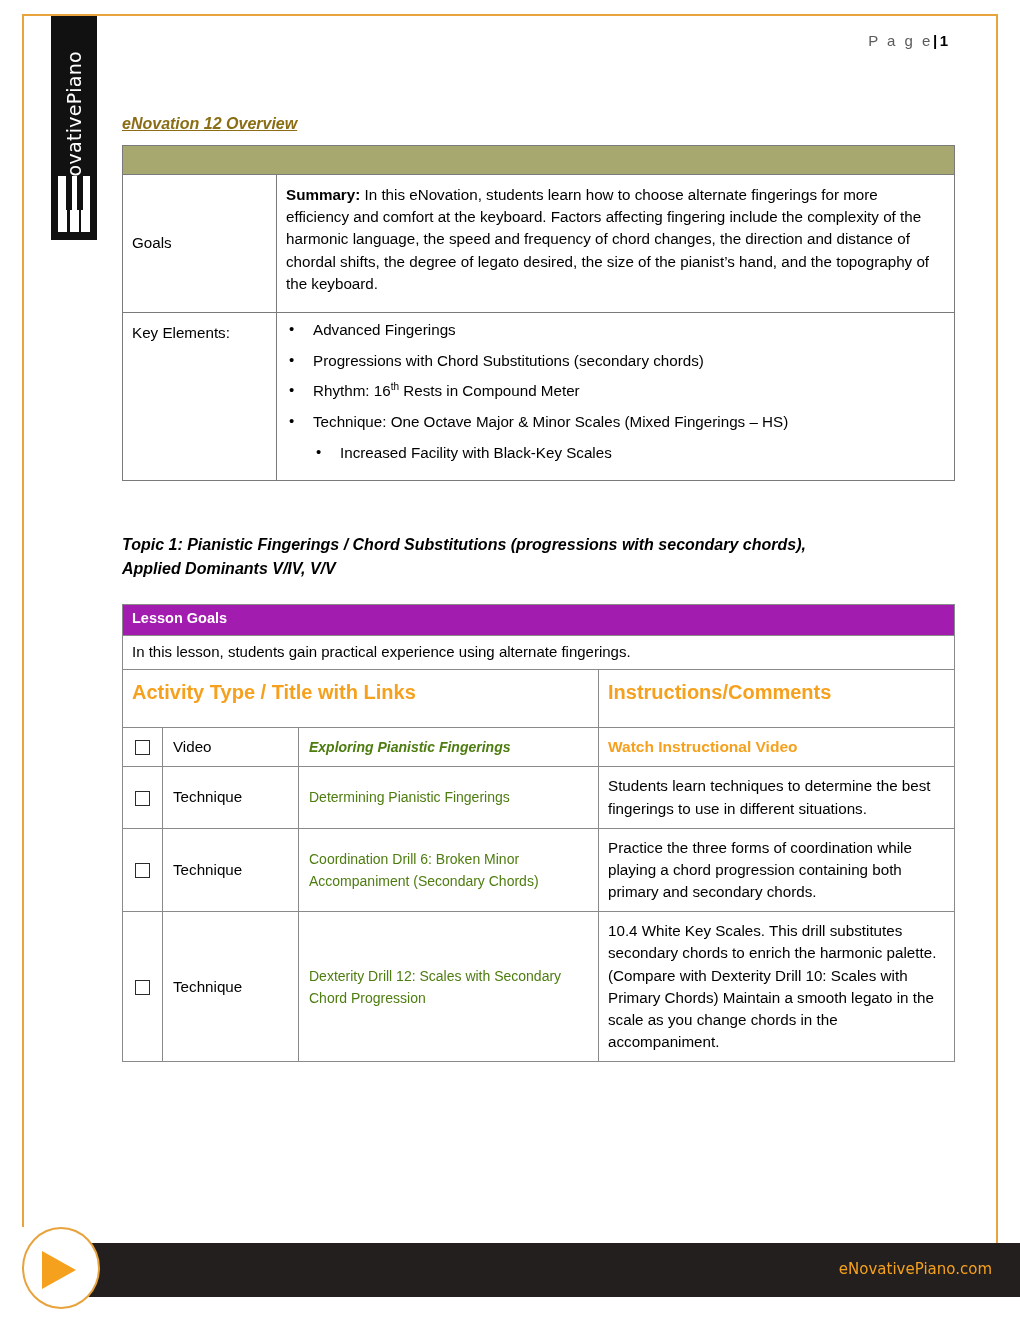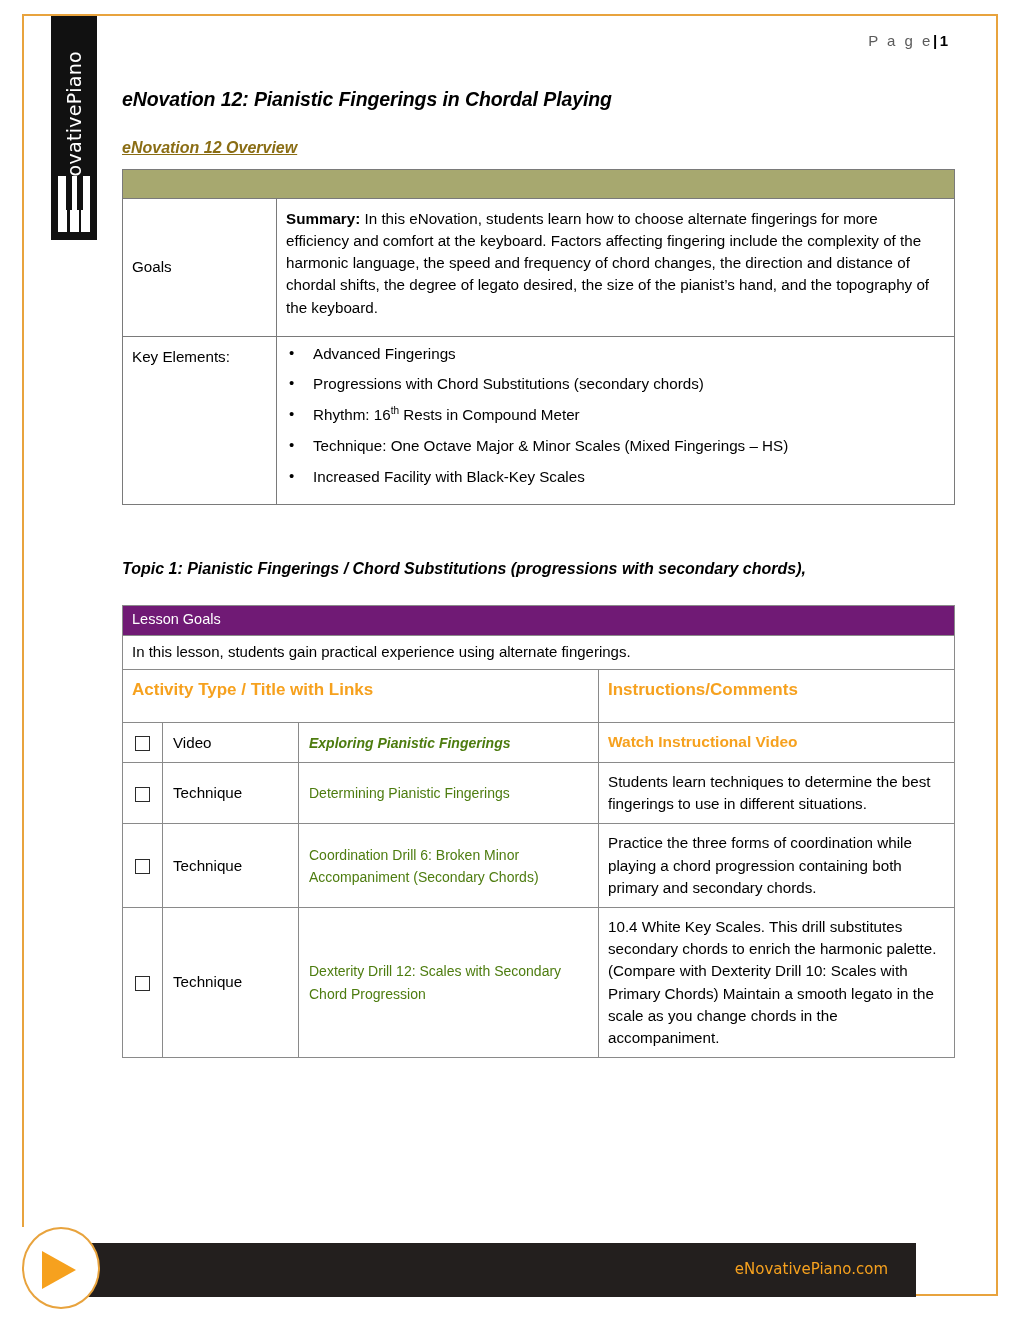--- a/index.html
+++ b/index.html
@@ -175,21 +175,21 @@
   #overview-table ul.ke-list {
     margin: 0;
     padding: 0 0 0 27px;
     list-style: none;
   }
   #overview-table ul.ke-list li {
     position: relative;
     margin: 0 0 12.5px 0;
     line-height: 1.2;
   }
-  #overview-table ul.ke-list li:last-child { margin-bottom: 0; }
+  #overview-table ul.ke-list li:last-child { margin-bottom: 0; margin-left: 27px; }
   #overview-table ul.ke-list li::before {
     content: "\2022";
     position: absolute;
     left: -24px;
     top: -1px;
     font-size: 15px;
   }
   #overview-table td.topic-link-cell {
     text-align: center;
     padding-top: 24px;
@@ -214,35 +214,35 @@
   }
 
   
   #lesson-table {
     margin-top: 24px;
   }
   #lesson-table td {
     border: 1px solid #8a8a8a;
   }
   #lesson-table td.lesson-goals-bar {
-    background: #701a75;
+    background: #a21caf;
     color: #ffffff;
     font-size: 14.5px;
-    font-weight: normal;
+    font-weight: bold;
     padding: 3px 10px 5px 9px;
     border-color: #8a8a8a;
   }
   #lesson-table td.lesson-goals-text {
     padding: 5px 10px 6px 9px;
     font-size: 15px;
   }
   #lesson-table td.col-head {
     color: #F6A11E;
     font-weight: bold;
-    font-size: 17px;
+    font-size: 20px;
     padding: 8px 10px 20px 9px;
     vertical-align: top;
   }
   #lesson-table td.cb-cell {
     width: 40px;
     text-align: center;
     vertical-align: middle;
     padding: 0;
   }
   #lesson-table td.type-cell {
@@ -282,21 +282,21 @@
     color: #F6A11E;
     font-weight: bold;
     font-size: 15.5px;
   }
 
   
   #footer-bar {
     position: absolute;
     left: 24px;
     top: 1243px;
-    width: 892px;
+    width: 996px;
     height: 54px;
     background: #231F1E;
   }
   #footer-site {
     position: absolute;
     right: 28px;
     top: 17px;
     color: #F6A11E;
     font-size: 15px;
     font-family: "DejaVu Sans", sans-serif;
@@ -349,21 +349,20 @@
       <span class="bk b2"></span>
   </div>
 </div>
 
 <div id="page-number">
   <span>P a g e</span><span class="pg-bar">|</span><span class="pg-num">1</span>
 </div>
 
 <div id="content">
 
-  <div class="doc-title">eNovation 12: Pianistic Fingerings in Chordal Playing</div>
 
   <a class="section-link">eNovation 12 Overview</a>
 
   <table class="doc-table" id="overview-table">
     <colgroup>
         <col style="width:154px">
         <col style="width:678px">
       </colgroup>
     <tbody>
       <tr>
@@ -383,20 +382,21 @@
               <li><span>Technique:  One Octave Major &amp; Minor Scales (Mixed Fingerings – HS)</span></li>
               <li><span>Increased Facility with Black-Key Scales</span></li>
             </ul>
         </td>
       </tr>
     </tbody>
   </table>
 
   <div class="topic-heading">
     <div>Topic 1: Pianistic Fingerings / Chord Substitutions (progressions with secondary chords),</div>
+    <div> Applied Dominants V/IV, V/V</div>
   </div>
 
   <table class="doc-table" id="lesson-table">
     <colgroup>
         <col style="width:40px">
         <col style="width:136px">
         <col style="width:300px">
         <col style="width:356px">
       </colgroup>
     <tbody id="lesson-tbody">

